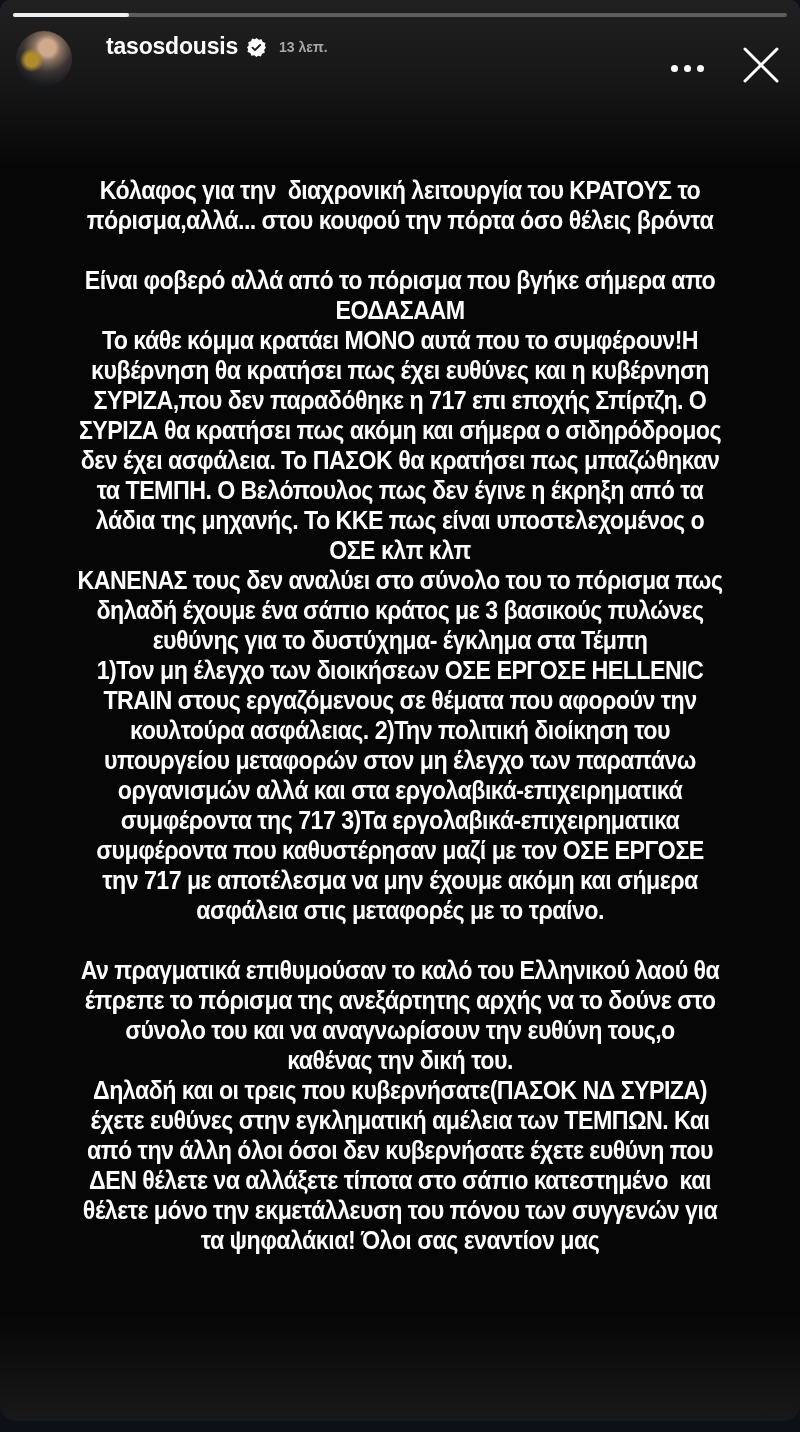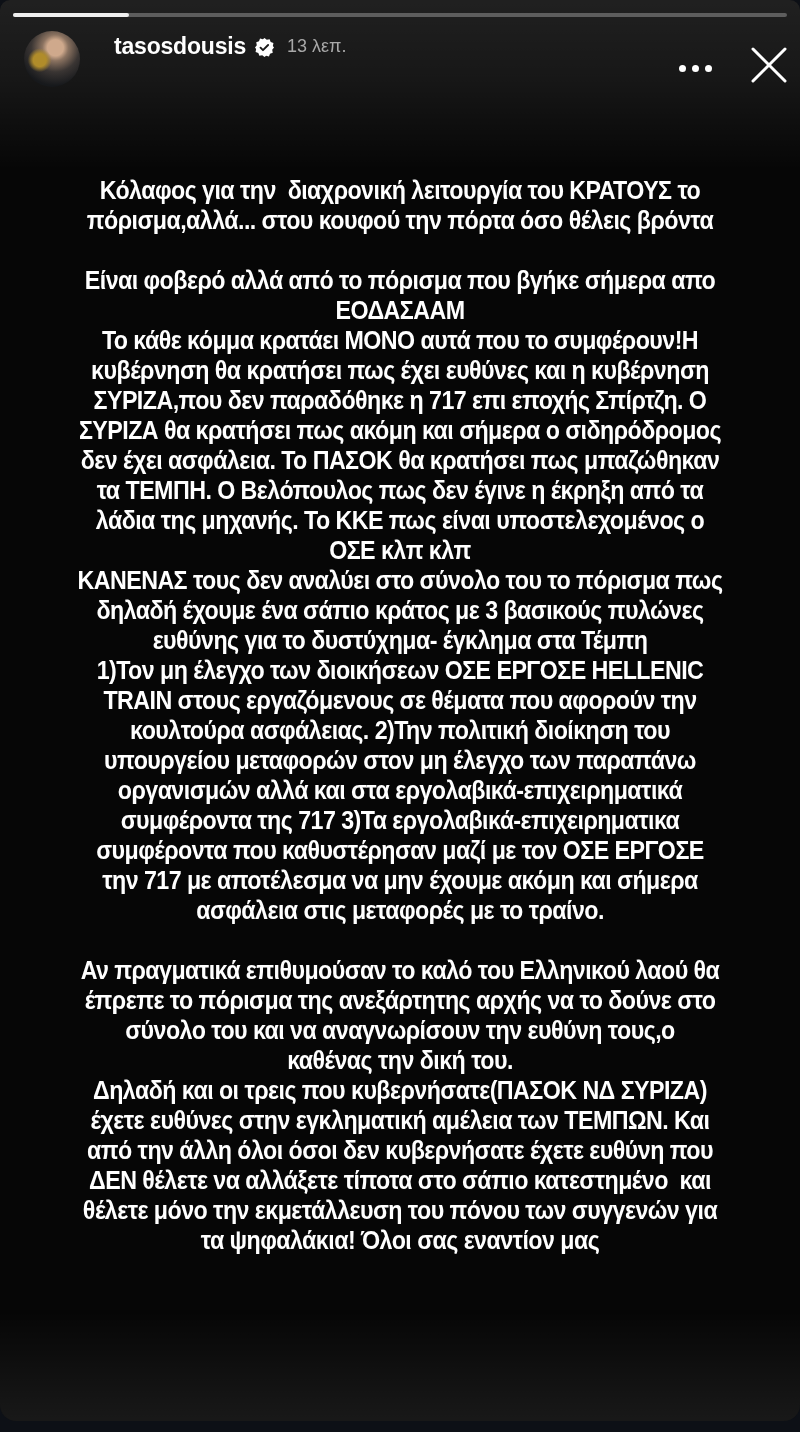--- a/index.html
+++ b/index.html
@@ -34,21 +34,21 @@
     background: #5d5d5d;
     border-radius: 2px;
   }
   .progress-fill {
     height: 100%;
     background: #efefef;
     border-radius: 2px;
   }
   .header {
     position: absolute;
-    left: 0; top: 26px; right: 0; height: 70px; margin-left: 8px;
+    left: 0; top: 26px; right: 0; height: 70px;
   }
   .avatar {
     position: absolute;
     left: 16px; top: 5px;
     width: 56px; height: 56px;
     border-radius: 50%;
     background:
       radial-gradient(circle at 28% 52%, #b08c2a 0 13%, rgba(176,140,42,0) 24%),
       radial-gradient(circle at 56% 30%, #cfa98c 0 16%, #8a7260 26%, #3a3533 48%, #17191c 75%);
     overflow: hidden;
@@ -61,22 +61,22 @@
   }
   .username {
     color: #ffffff;
     font-size: 23px;
     font-weight: 700;
     letter-spacing: -0.2px;
   }
   .badge { width: 19px; height: 19px; display: inline-block; margin-top: 2px; }
   .timestamp {
     color: #a8a8a8;
-    font-size: 18px;
-    font-weight: 400;
+    font-size: 14px;
+    font-weight: 700;
     margin-left: 4px;
   }
   .source-row {
     position: absolute;
     left: 106px; top: 40px;
     display: flex; align-items: center; gap: 10px;
     color: #ececec;
     font-size: 21px;
     font-weight: 400;
     letter-spacing: -0.2px;

